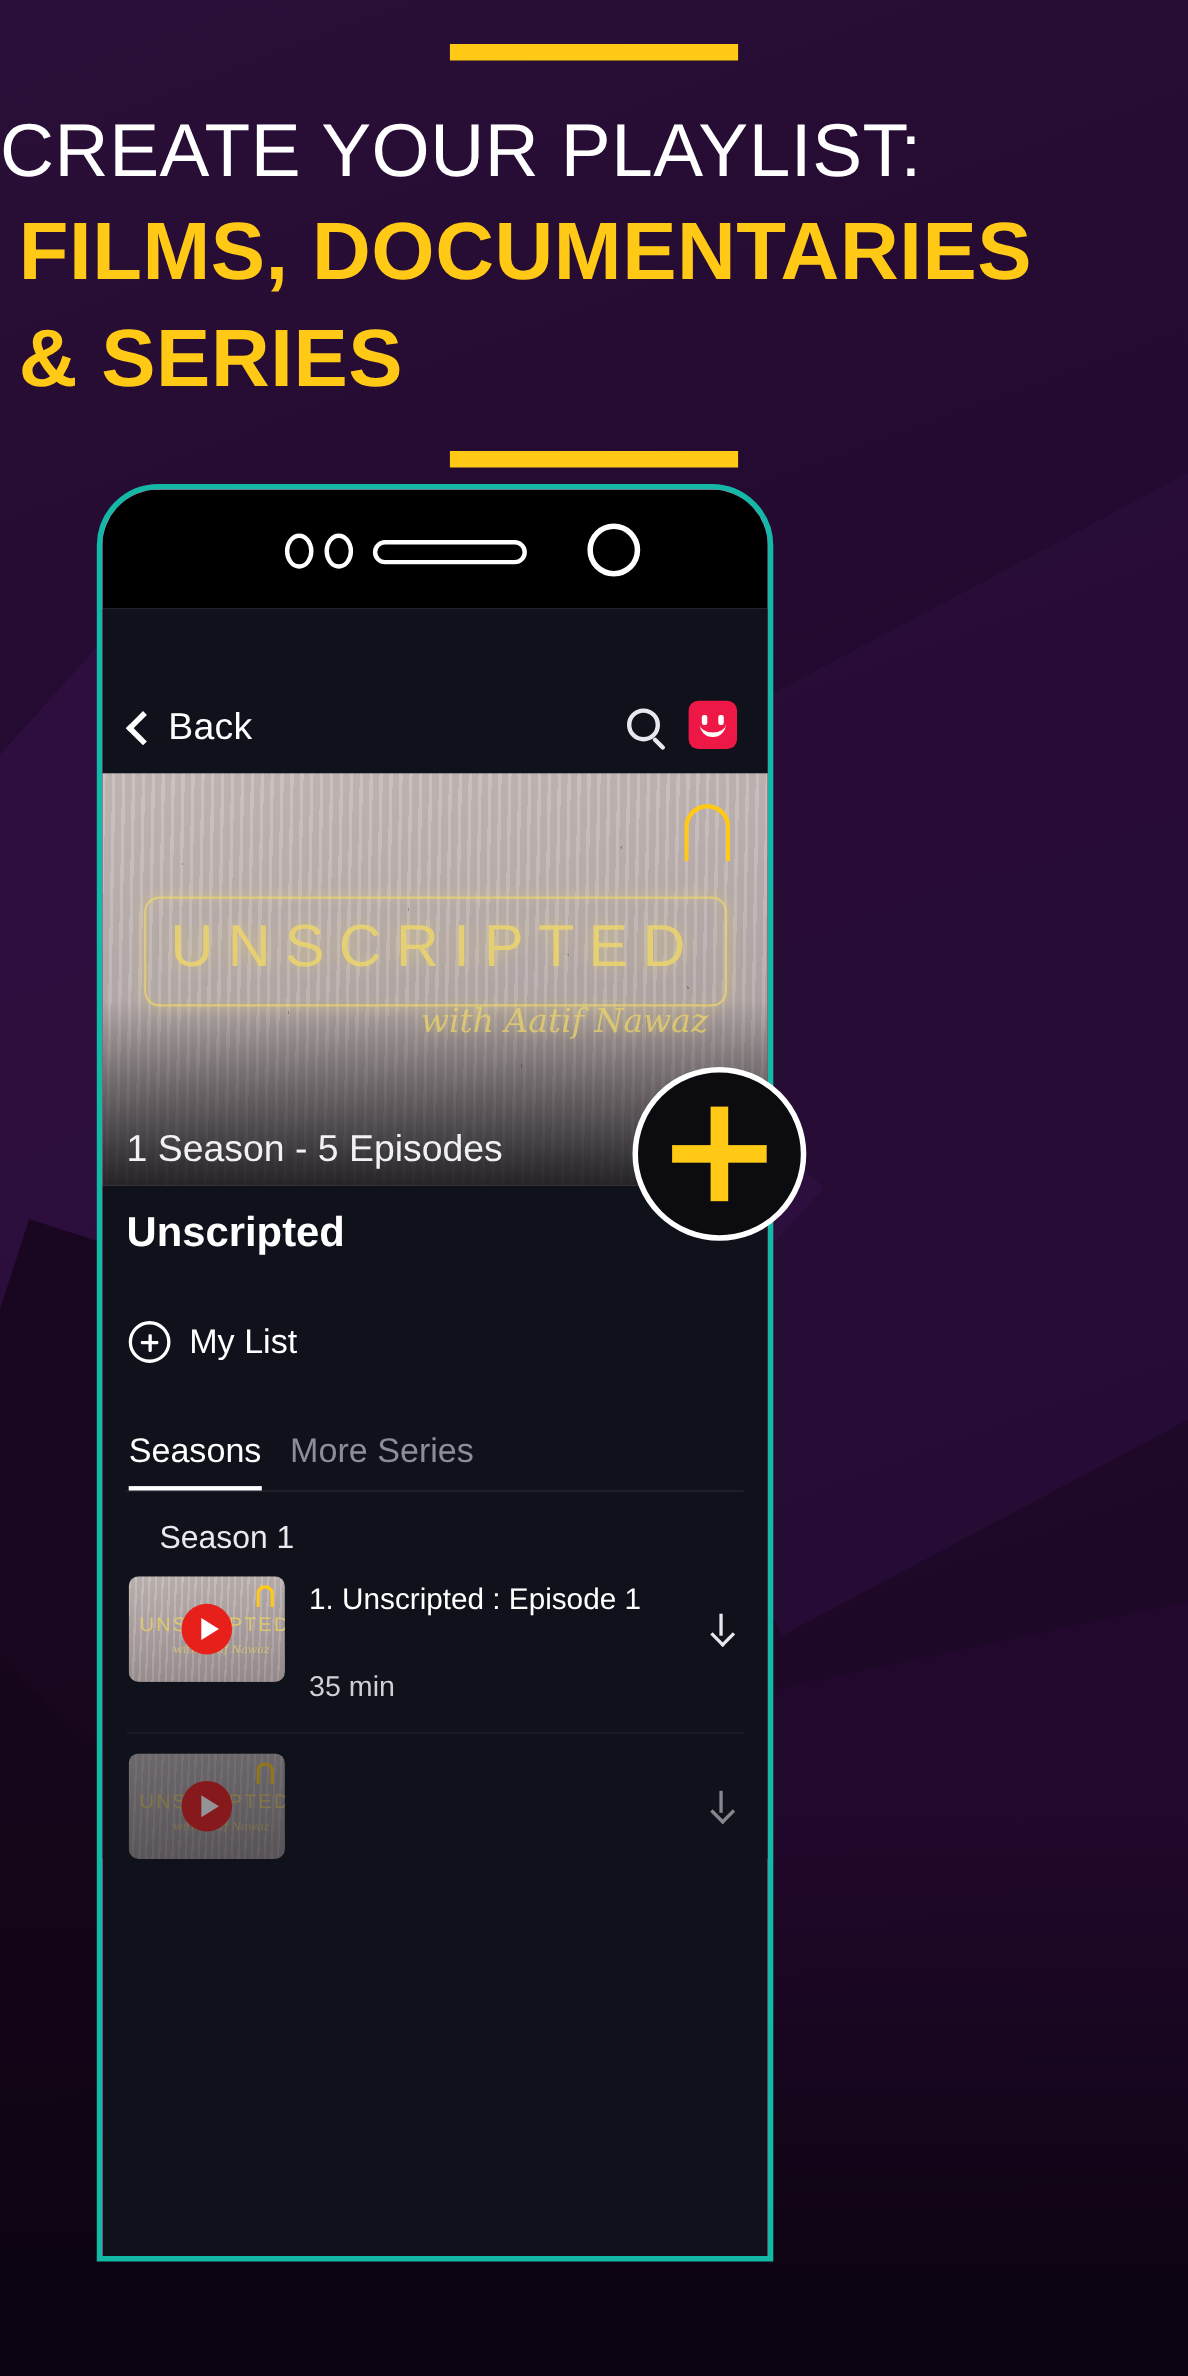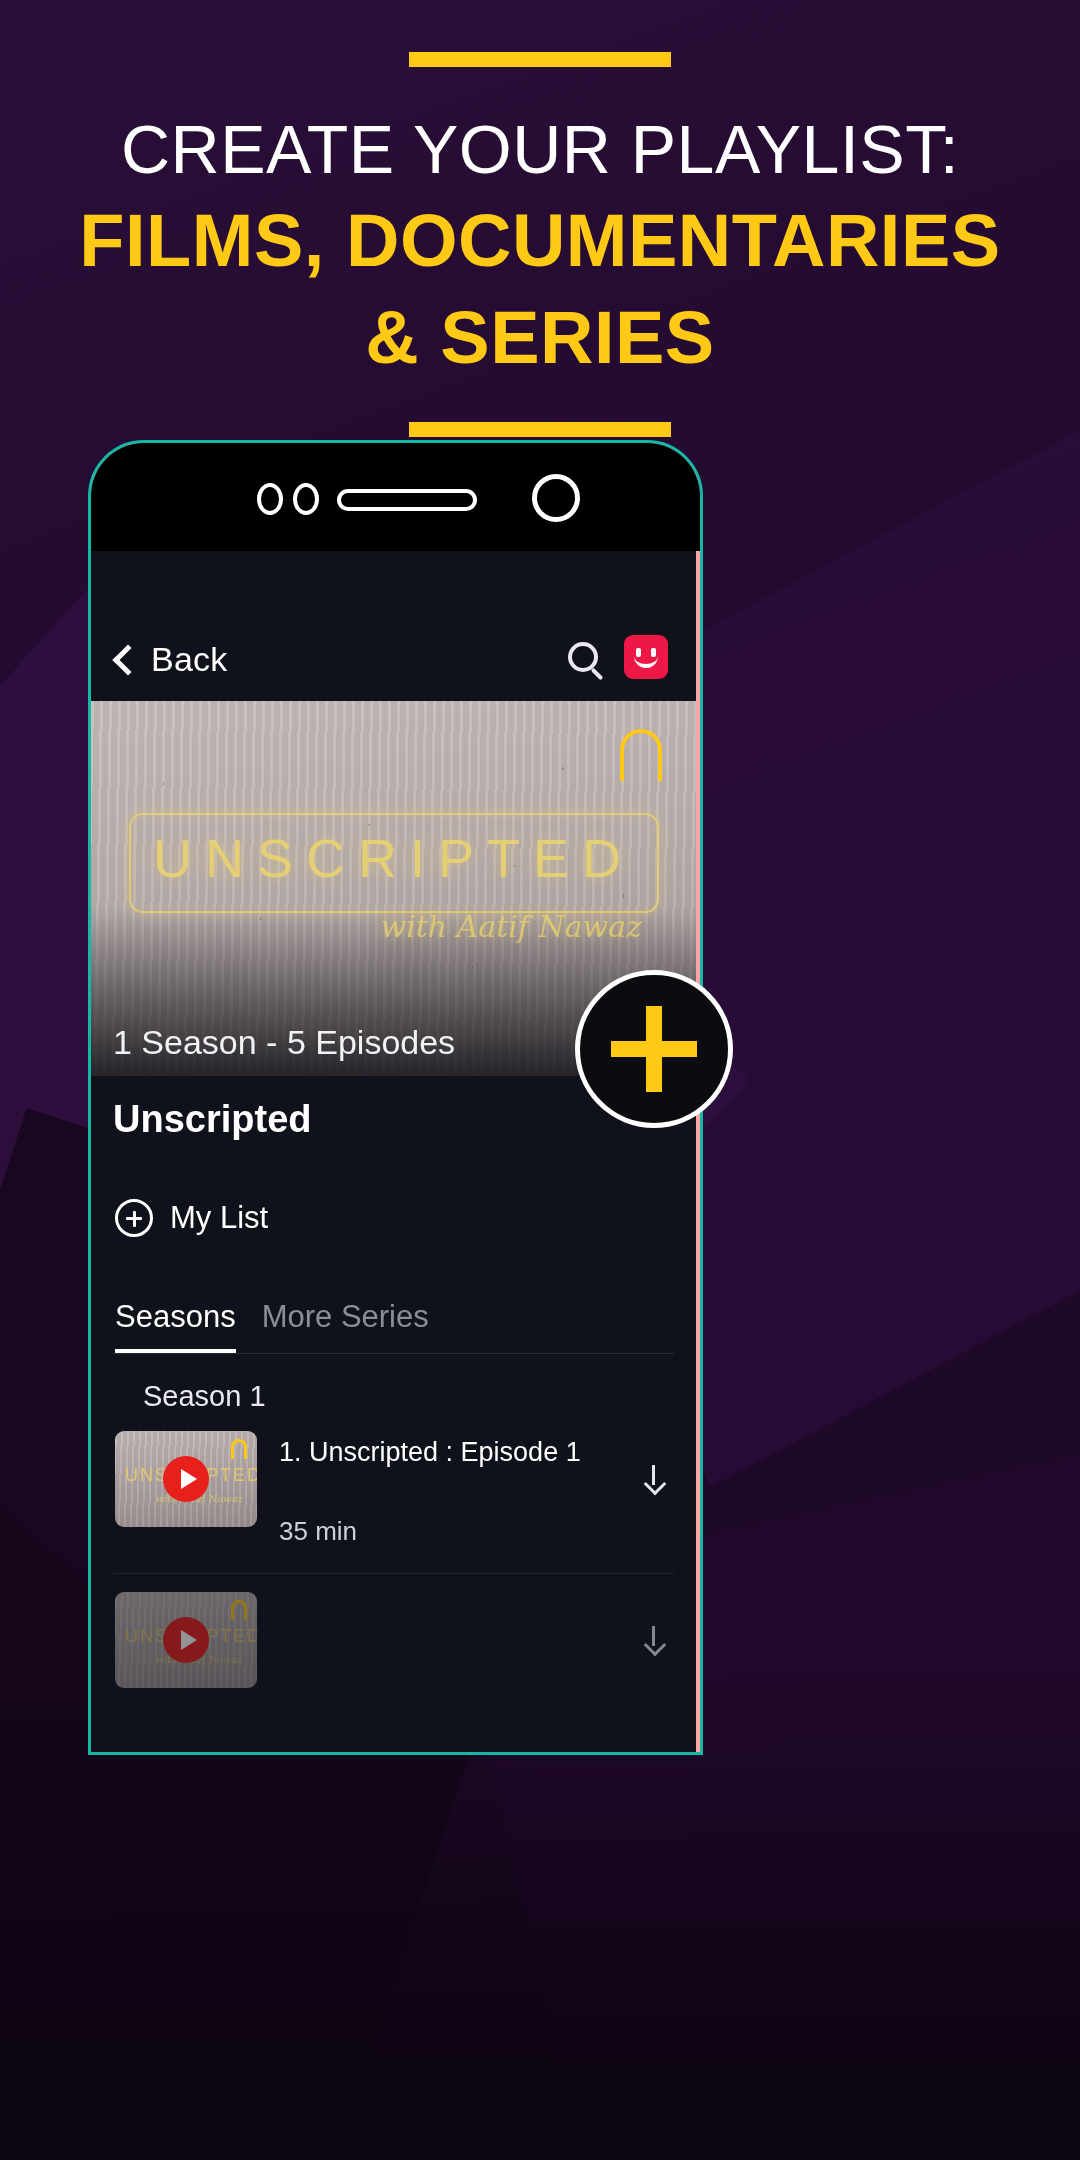--- a/index.html
+++ b/index.html
@@ -36,49 +36,49 @@
     position:absolute; right:-220px; top:1500px; width:760px; height:900px;
     background:#24092f; opacity:.8;
     transform:rotate(-12deg);
   }
   #bg .facet-e{
     position:absolute; left:0; top:1640px; width:1080px; height:560px;
     background:linear-gradient(180deg,rgba(12,4,16,0) 0%,#0d0412 78%);
   }
 
   
-  .promo { position:absolute; left:0; top:12px; width:1080px; text-align:center; }
+  .promo { position:absolute; left:0; top:0; width:1080px; }
   .rule-top{
     width:262px; height:15px; background:#FFC915;
     margin:40px auto 0;
   }
   .headline-1{
     color:#ffffff; font-size:68px; line-height:1.08;
     font-weight:400; letter-spacing:.5px;
     margin-top:46px;
     font-family:"Liberation Sans", sans-serif;
   }
   .headline-2{
     color:#FFC915; font-size:74px; line-height:1.12;
     font-weight:bold; letter-spacing:.5px;
     margin-top:14px;
-    padding:0 32px;
+    padding:0 17px;
   }
   .rule-bottom{
     width:262px; height:15px; background:#FFC915;
     margin:42px auto 0;
   }
 
   
   .phone{
     position:absolute; left:88px; top:440px;
-    width:615px; height:1315px;
-    border:3px solid #14b8a6;
+    width:615px; height:1616px;
+    border:5px solid #14b8a6;
     border-top-left-radius:56px; border-top-right-radius:56px;
-    background:#fca5a5;
+    background:#f0abfc;
     overflow:hidden;
   }
   .phone-top{
     height:108px; background:#000; position:relative;
   }
   .cam-dots{
     position:absolute; left:166px; top:40px; display:flex; gap:10px;
   }
   .cam-dots i{
     display:block; width:26px; height:32px; border-radius:50%;

